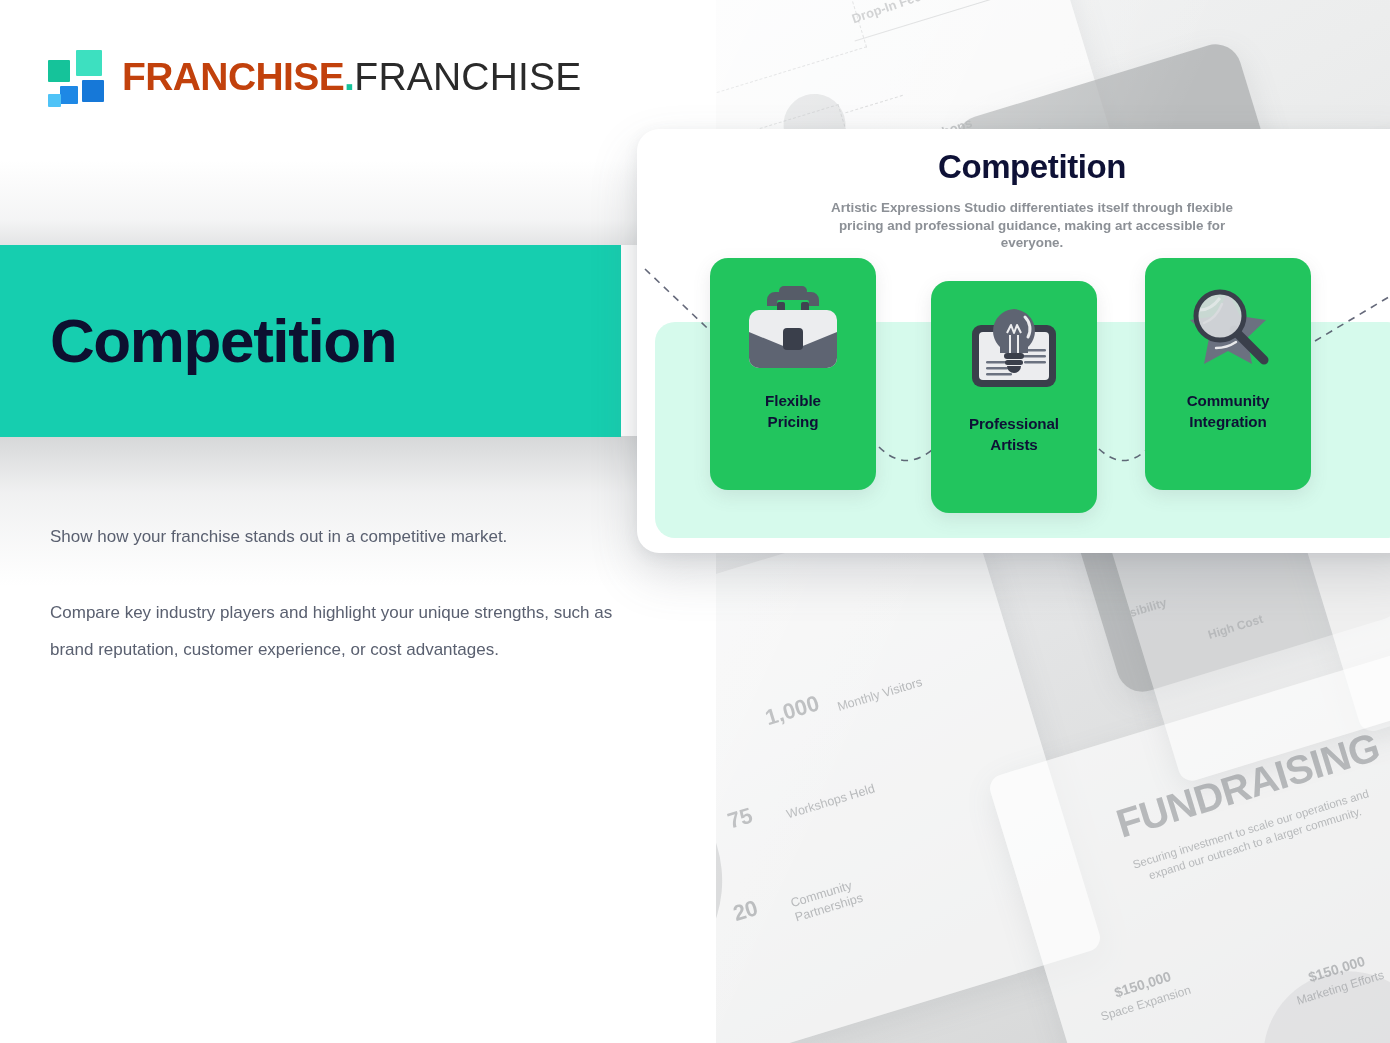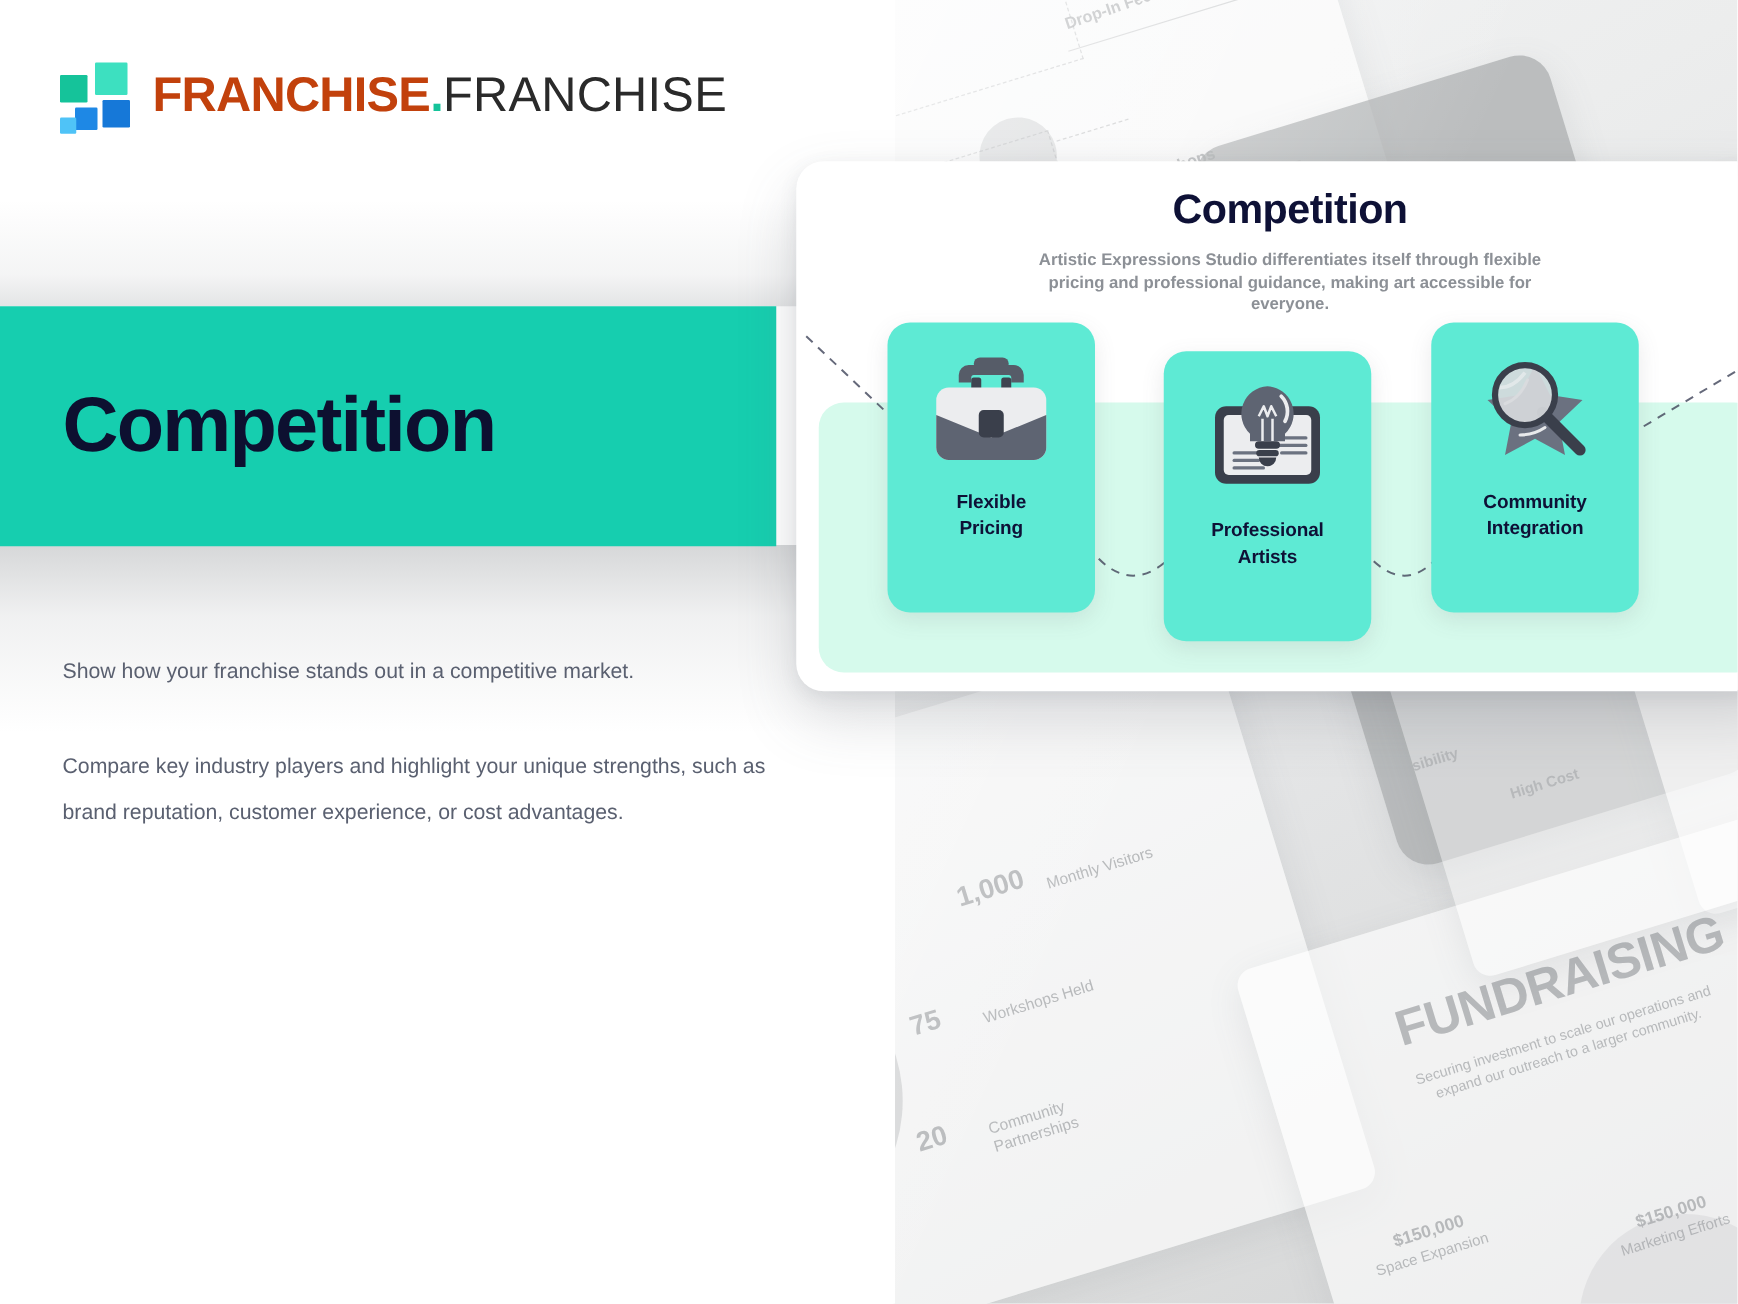--- a/index.html
+++ b/index.html
@@ -86,21 +86,21 @@
   }
   .pc-sub{
     position:absolute;left:180px;width:430px;top:70px;text-align:center;
     font-size:13.4px;line-height:17.5px;font-weight:700;color:#8c9096;
   }
   .mint-panel{
     position:absolute;left:18px;top:193px;width:752px;height:216px;
     border-radius:20px;
   }
   .feat{
-    position:absolute;background:#5eead4;border-radius:18px;
+    position:absolute;background:#22c55e;border-radius:18px;
     box-shadow:0 6px 18px rgba(90,96,104,.13);
     display:flex;flex-direction:column;align-items:center;
   }
   .feat-icon{margin-top:22px;}
   .feat-label{
     margin-top:10px;text-align:center;font-size:15.2px;font-weight:800;
     line-height:21px;letter-spacing:-0.1px;
   }
   .f1{left:73px;top:129px;width:166px;height:232px;}
   .f2{left:294px;top:152px;width:166px;height:232px;}

